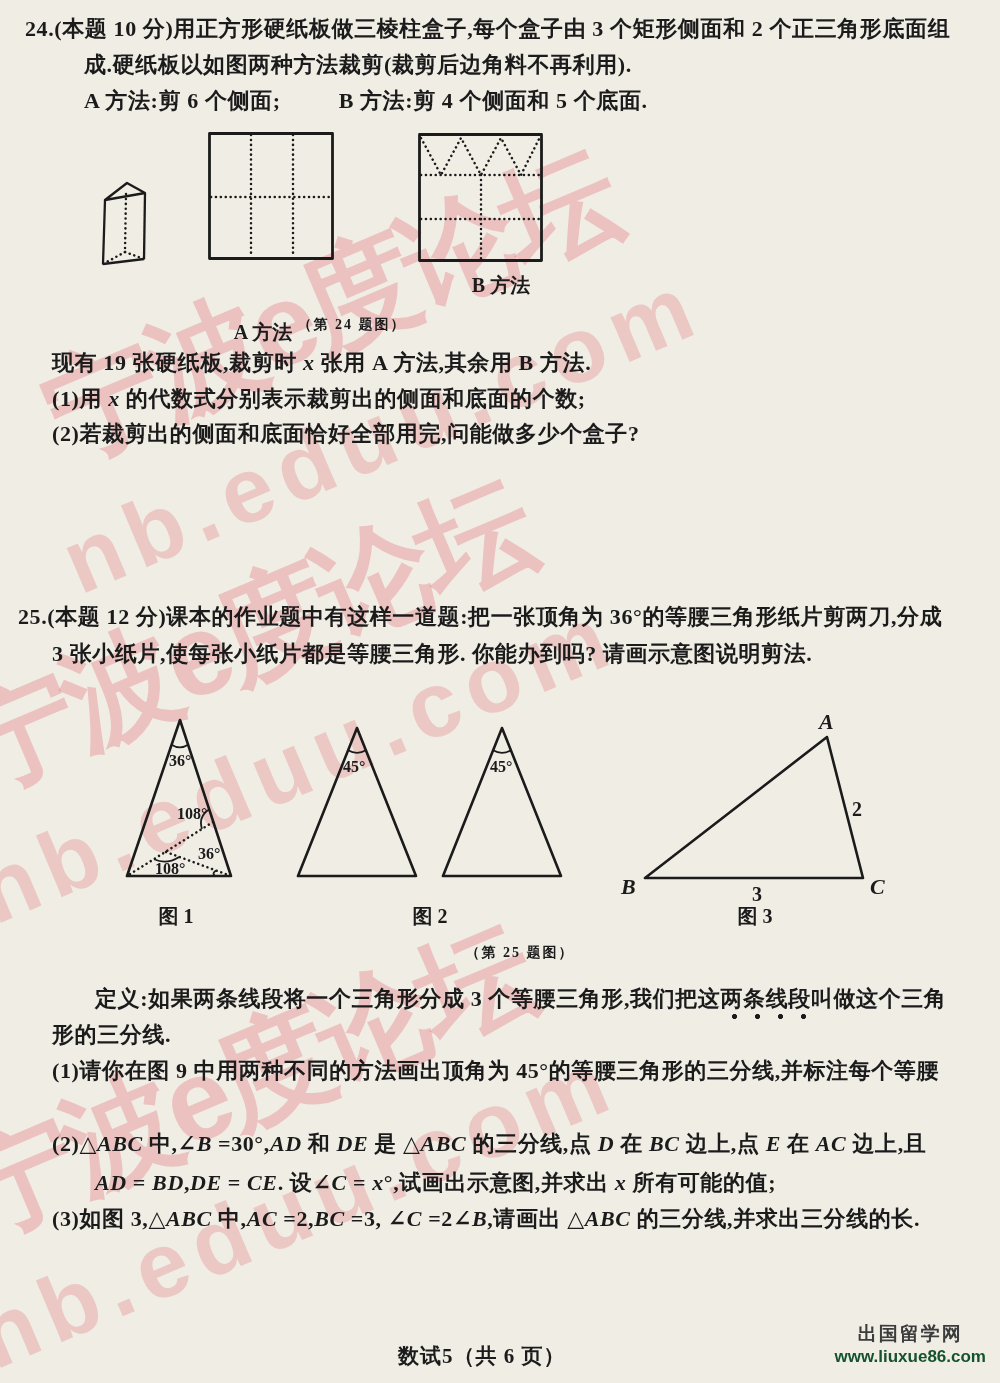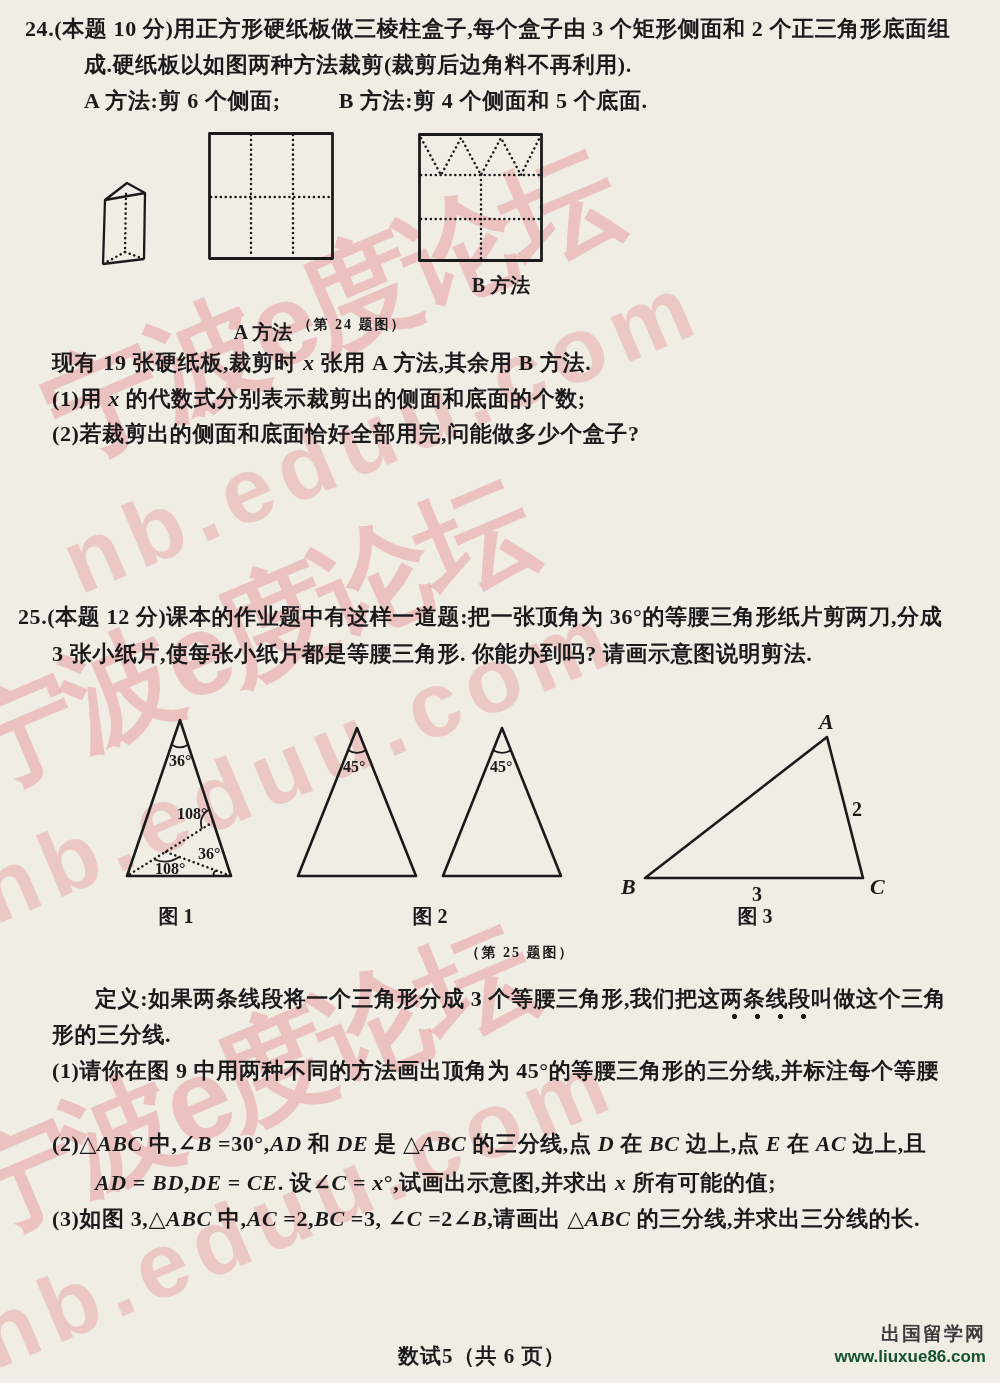--- a/index.html
+++ b/index.html
@@ -19,21 +19,21 @@
   .em-dots{background-image:radial-gradient(circle,#1b1b1b 2.2px,rgba(0,0,0,0) 2.9px);
            background-size:23px 7px;background-repeat:repeat-x;background-position:3px 100%;
            padding-bottom:9px;}
   .fig-label{position:absolute;font-size:20px;font-weight:600;transform:translateX(-50%);white-space:nowrap;}
   .caption{position:absolute;font-size:14px;font-weight:700;transform:translateX(-50%);white-space:nowrap;letter-spacing:2px;}
   svg{position:absolute;overflow:visible;}
   svg text{font-family:"Liberation Serif","DejaVu Serif",serif;font-weight:600;fill:#1b1b1b;}
   .solid{stroke:#1b1b1b;stroke-width:2.3;fill:none;stroke-linejoin:round;}
   .dots{stroke:#1b1b1b;stroke-width:2.5;fill:none;stroke-dasharray:0.1 4.8;stroke-linecap:round;}
   .footer-page{position:absolute;left:398px;top:1342px;font-size:21px;font-weight:600;letter-spacing:1px;}
-  .footer-right{position:absolute;right:14px;top:1322px;text-align:right;line-height:1.25;
+  .footer-right{position:absolute;right:14px;top:1322px;text-align:center;line-height:1.25;
                 font-family:"Liberation Sans","DejaVu Sans",sans-serif;}
   .footer-site{font-size:19px;font-weight:bold;color:#3c3c3c;letter-spacing:2px;}
   .footer-url{font-size:17px;font-weight:bold;color:#14532d;}
 </style>
 </head>
 <body>
 
 <div class="page">
 
   <div class="wm-layer">

